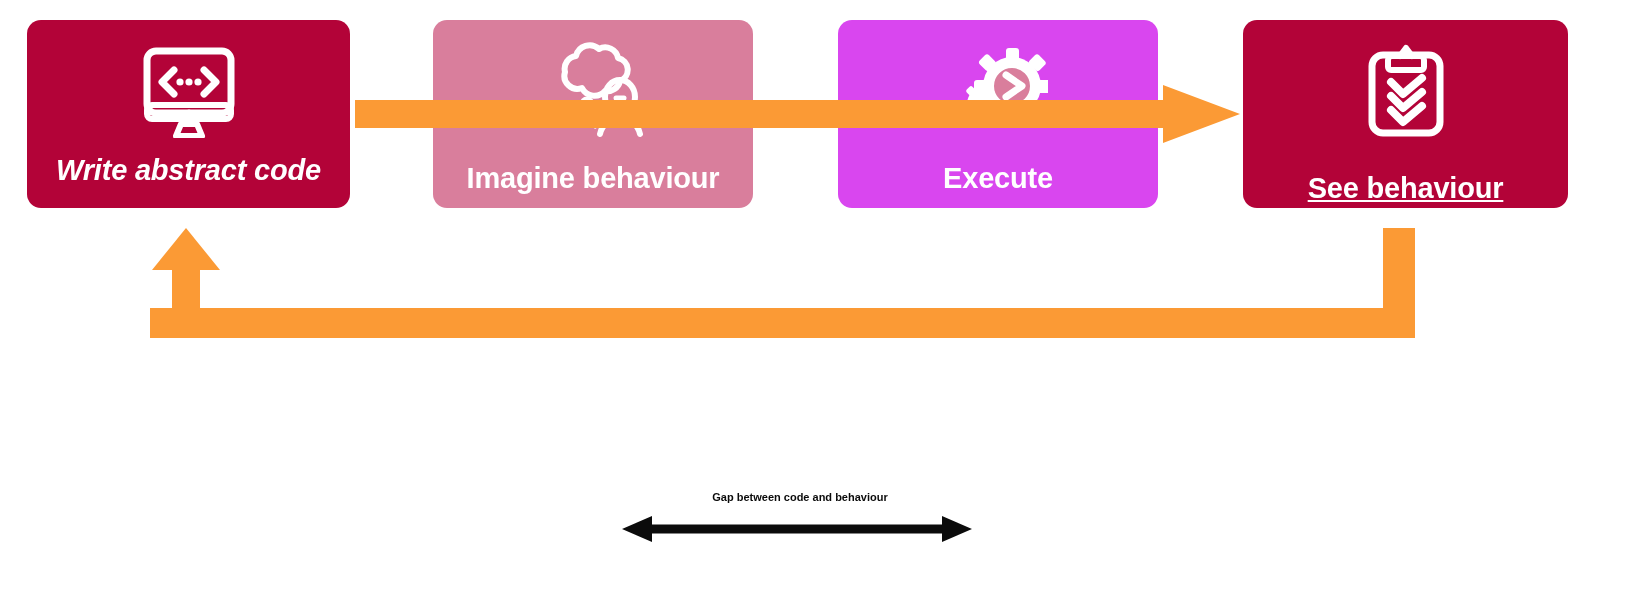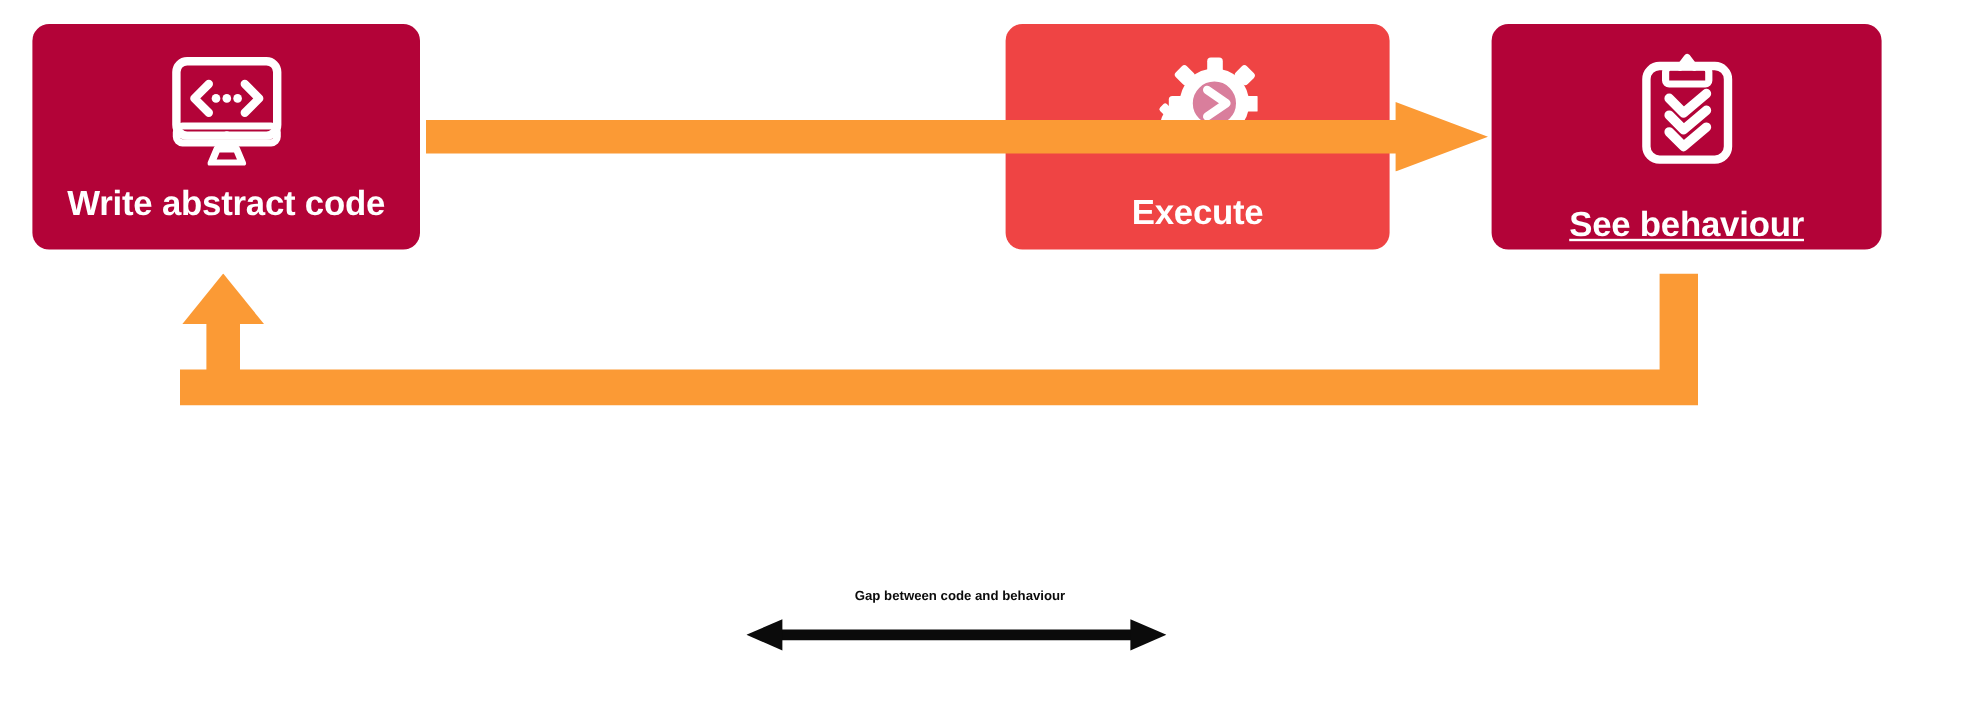--- a/index.html
+++ b/index.html
@@ -42,21 +42,21 @@
     font-family: "Liberation Sans", sans-serif;
     font-weight: bold;
     font-size: 29px;
     letter-spacing: -0.2px;
     white-space: nowrap;
     text-align: center;
     line-height: 1;
   }
 
   
-  #box-write   { left: 27px;   top: 20px; width: 323px; height: 188px; }
+  #box-write   { left: 27px;   top: 20px; width: 323px; height: 188px; font-style: italic; }
   #box-imagine { left: 433px;  top: 20px; width: 320px; height: 188px; }
   #box-execute { left: 838px;  top: 20px; width: 320px; height: 188px; }
   #box-see     { left: 1243px; top: 20px; width: 325px; height: 188px; }
 
   #box-write   .icon-wrap { margin-top: 26px; }
   #box-imagine .icon-wrap { margin-top: 22px; }
   #box-execute .icon-wrap { margin-top: 22px; }
   #box-see     .icon-wrap { margin-top: 24px; }
 
   #box-write   .step-label { margin-top: 18px; }
@@ -131,22 +131,40 @@
         <circle cx="48" cy="36" r="3.6" fill="#ffffff"></circle>
         <circle cx="57" cy="36" r="3.6" fill="#ffffff"></circle>
         <rect x="6" y="59" width="84" height="14" rx="5" ry="5" stroke="#ffffff" stroke-width="6" fill="none"></rect>
         <circle cx="48" cy="66" r="2.6" fill="#ffffff"></circle>
         <path d="M40 78 L56 78 L61 90 L35 90 Z" stroke="#ffffff" stroke-width="6" stroke-linejoin="round" fill="none"></path>
       </svg>
     </span>
     <div class="step-label">Write abstract code</div>
   </div>
 
-
-  <div class="step-box" id="box-execute" style="background:#ef4444;">
+  <div class="step-box" id="box-imagine" style="background:#D97E9C;">
+    <span class="icon-wrap">
+      <svg width="100" height="98" viewBox="0 0 100 98" fill="none" xmlns="http://www.w3.org/2000/svg">
+
+        <path d="M22 30 a13 13 0 0 1 11 -16 a14 14 0 0 1 23 -7 a13 13 0 0 1 19 9 a12 12 0 0 1 2 23 a13 13 0 0 1 -15 10 a14 14 0 0 1 -23 -3 a13 13 0 0 1 -17 -16 Z" stroke="#ffffff" stroke-width="6" stroke-linejoin="round" fill="none"></path>
+
+        <circle cx="44" cy="62" r="5" stroke="#ffffff" stroke-width="5" fill="none"></circle>
+        <circle cx="55" cy="64" r="3.5" stroke="#ffffff" stroke-width="4.5" fill="none"></circle>
+
+        <ellipse cx="77" cy="55" rx="15" ry="17" stroke="#ffffff" stroke-width="6" fill="none"></ellipse>
+        <path d="M73 56 h8" stroke="#ffffff" stroke-width="5" stroke-linecap="round"></path>
+
+        <path d="M57 92 a20 20 0 0 1 20 -16 a20 20 0 0 1 20 16" stroke="#ffffff" stroke-width="6" stroke-linecap="round" fill="none"></path>
+        <path d="M52 84 q8 -9 20 -7" stroke="#ffffff" stroke-width="5" stroke-linecap="round" fill="none"></path>
+      </svg>
+    </span>
+    <div class="step-label">Imagine behaviour</div>
+  </div>
+
+  <div class="step-box" id="box-execute" style="background:#d946ef;">
     <span class="icon-wrap">
       <svg width="100" height="98" viewBox="0 0 100 98" fill="none" xmlns="http://www.w3.org/2000/svg">
 
         <g fill="#ffffff">
           <path d="M36 62 m-17 0 a17 17 0 1 0 34 0 a17 17 0 1 0 -34 0"></path>
           <rect x="32" y="40" width="8" height="9" rx="2"></rect>
           <rect x="32" y="75" width="8" height="9" rx="2"></rect>
           <rect x="14" y="58" width="9" height="8" rx="2"></rect>
           <rect x="49" y="58" width="9" height="8" rx="2"></rect>
           <rect x="19" y="45" width="8" height="9" rx="2" transform="rotate(-45 23 49)"></rect>

